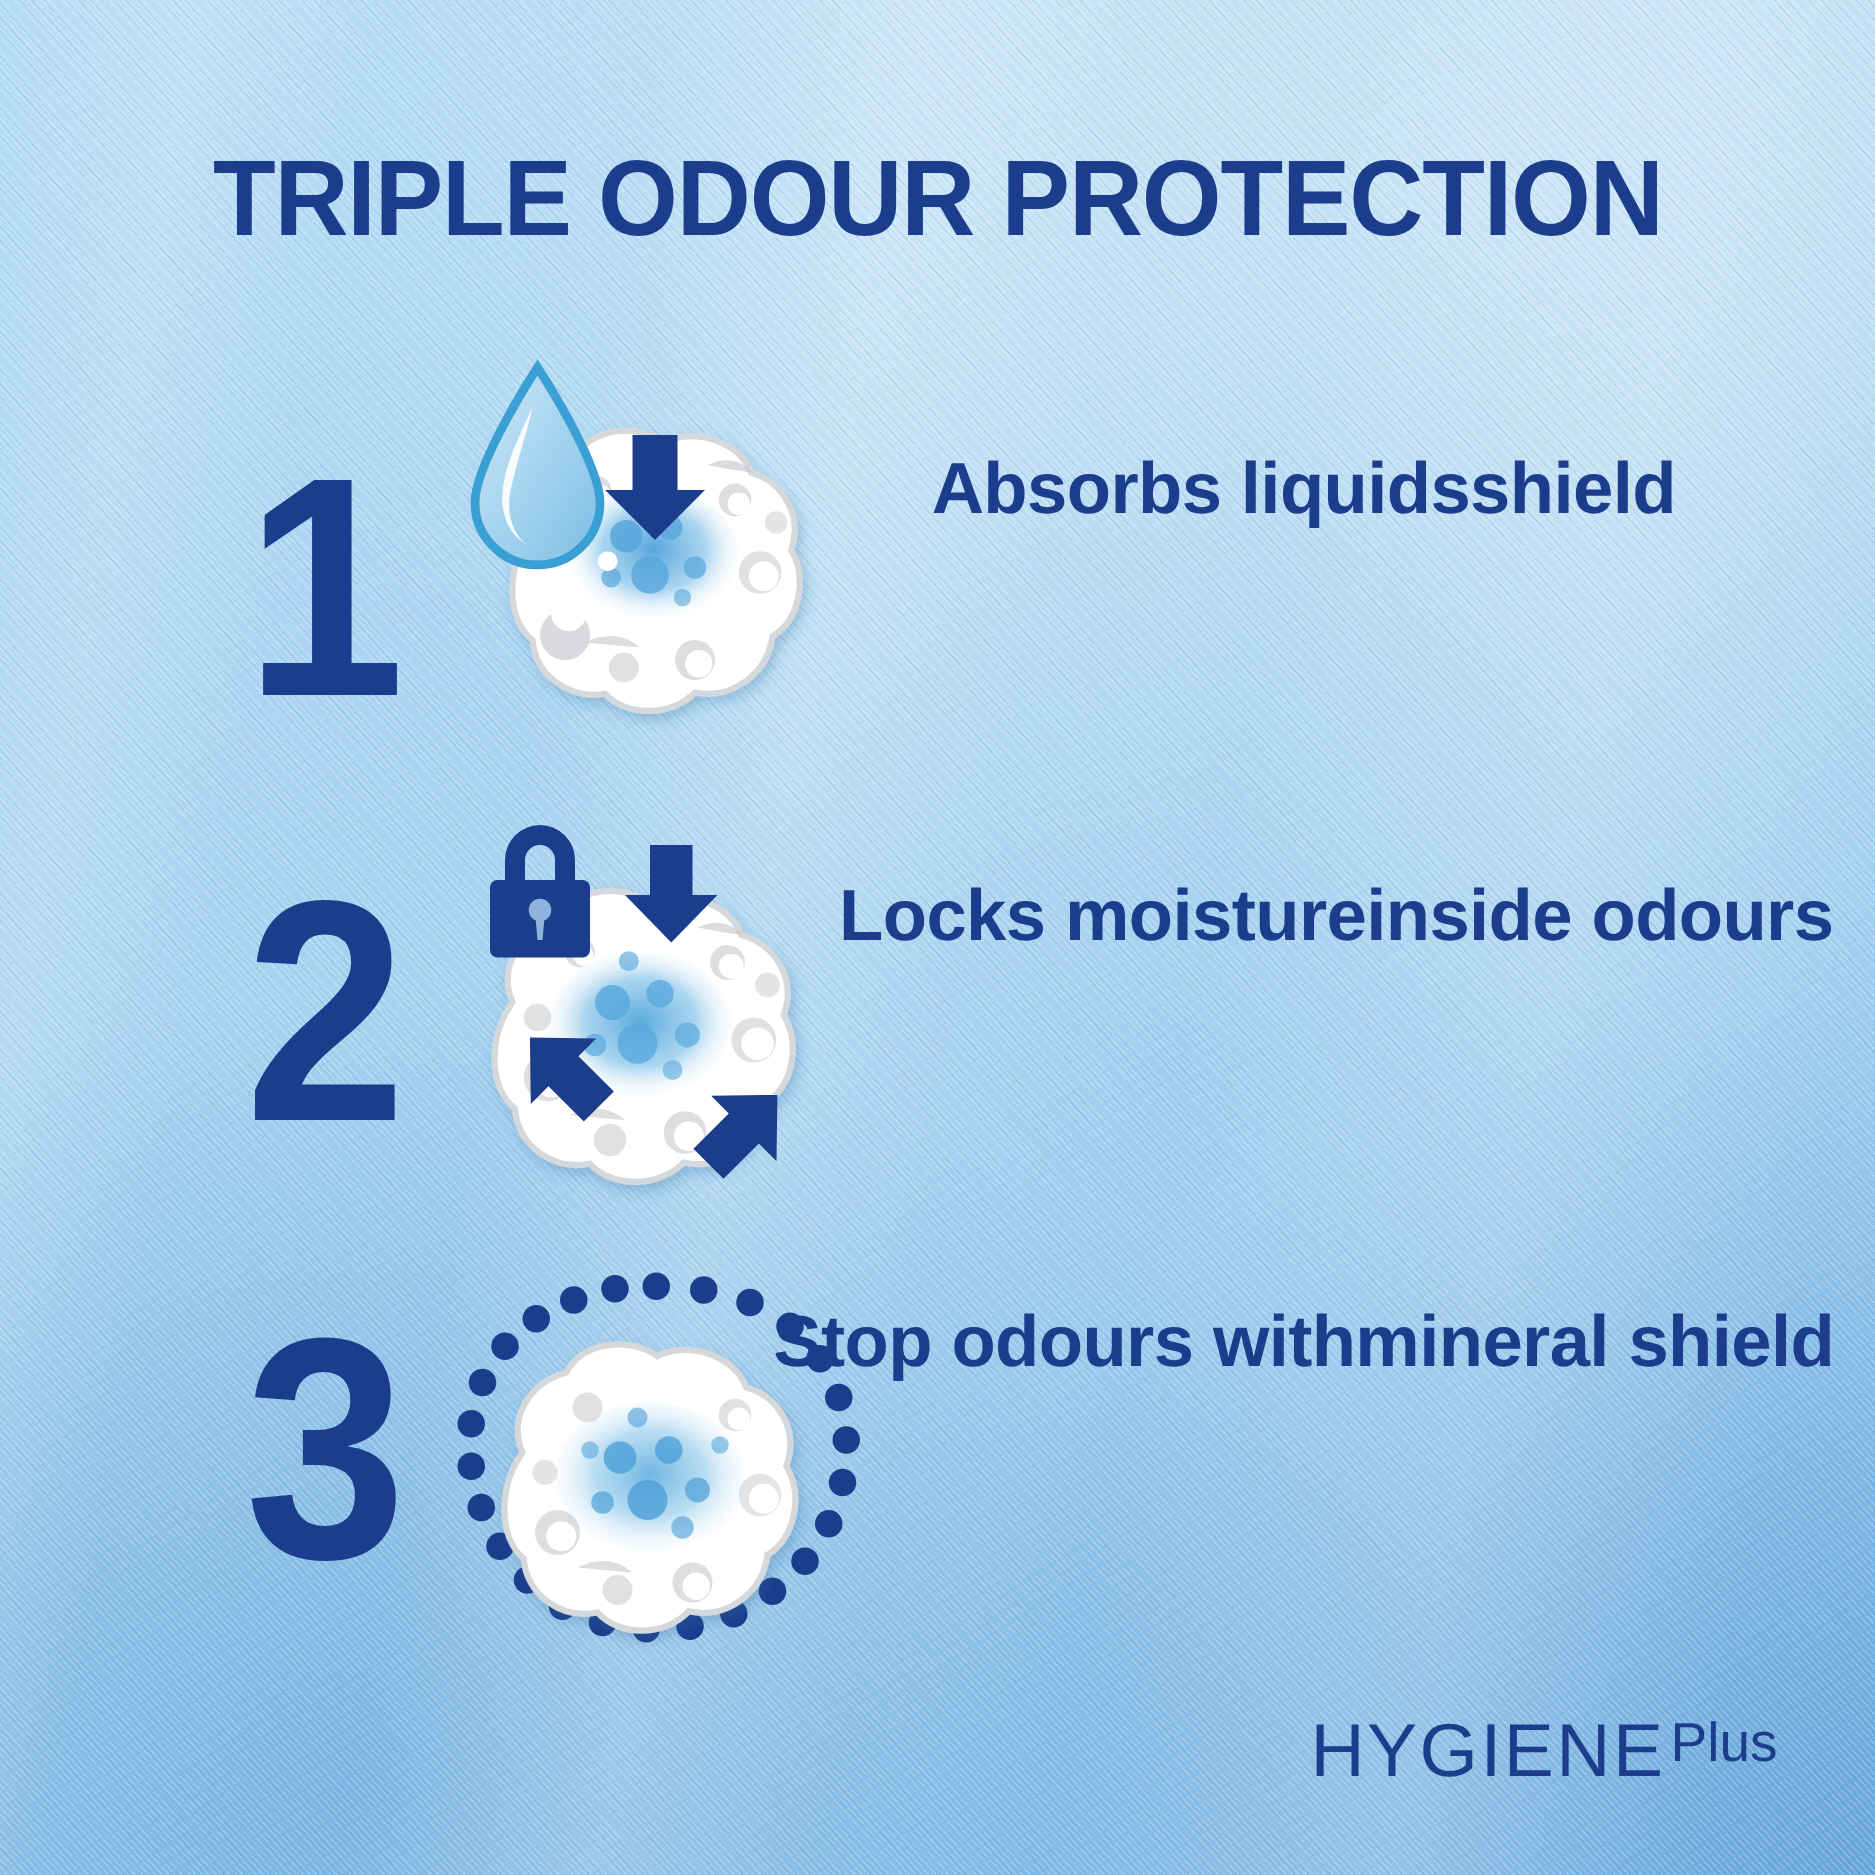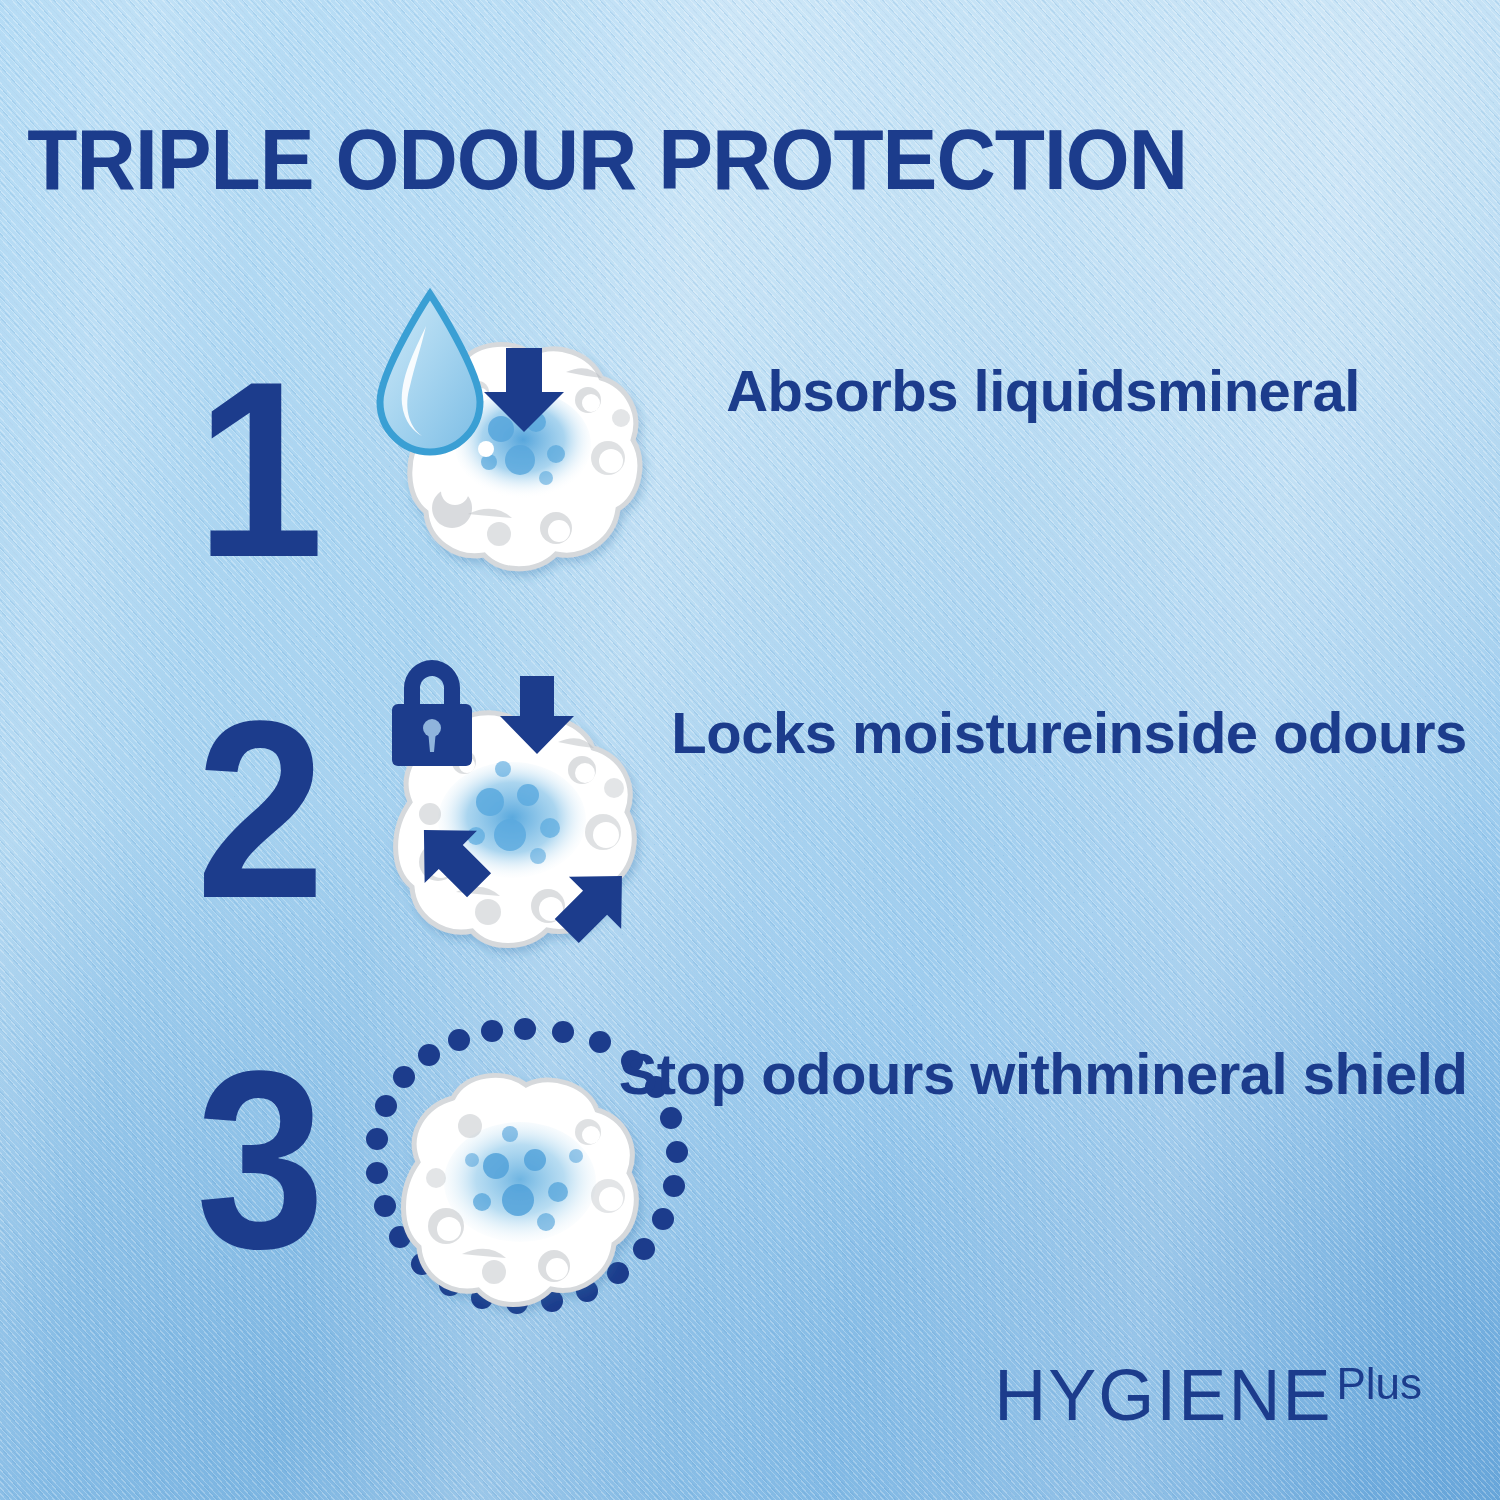--- a/index.html
+++ b/index.html
@@ -43,21 +43,21 @@
     content:"";position:absolute;inset:0;pointer-events:none;
     background-image:repeating-linear-gradient(48deg,
         rgba(80,150,205,.16) 0px,
         rgba(80,150,205,.16) 1px,
         rgba(80,150,205,0) 1px,
         rgba(80,150,205,0) 7px);
   }
 
   
   #headline{
-    position:absolute;left:0;top:116px;width:1500px;
+    position:absolute;left:0;top:116px;width:1500px;text-align:center;
     z-index:6;
   }
   #headline .txt{
     display:inline-block;
     font-family:"Liberation Sans", sans-serif;
     font-weight:bold;
     font-size:86px;
     line-height:1;
     letter-spacing:-1px;
     color:#1c3c8c;
@@ -101,21 +101,21 @@
   #row3 .caption{top:31px;text-align:right;}
   .caption .l{display:block;white-space:nowrap;}
 
   
   #logo{
     position:absolute;right:78px;bottom:72px;z-index:6;
     display:flex;align-items:flex-start;
   }
   #logo .hy{
     font-family:"Liberation Sans", sans-serif;
-    font-weight:300;font-size:72px;line-height:.92;
+    font-weight:300;font-size:60px;line-height:.92;
     color:#1c3c8c;letter-spacing:2px;
   }
   #logo .plus{
     font-family:"Liberation Sans", sans-serif;
     font-weight:400;font-size:44px;line-height:1;
     color:#1c3c8c;letter-spacing:0px;
     margin-left:4px;margin-top:0;
   }
 </style>
 </head>
@@ -196,21 +196,21 @@
         </g>
 
         <g transform="translate(128,66)">
           <path d="M18 0 h36 v44 h22 L36 84 L-4 44 h22 Z" fill="#1c3c8c"></path>
         </g>
       </svg>
     </div>
 
     <div class="caption">
       <span class="l">Absorbs liquids</span>
-      <span class="l">mineral</span>
+      <span class="l">shield</span>
     </div>
   </div>
 
   <div class="row" id="row2">
 
     <div class="numeral">2</div>
 
     <div class="art">
       <svg viewBox="0 0 330 360" width="330" height="360">
         <defs>

